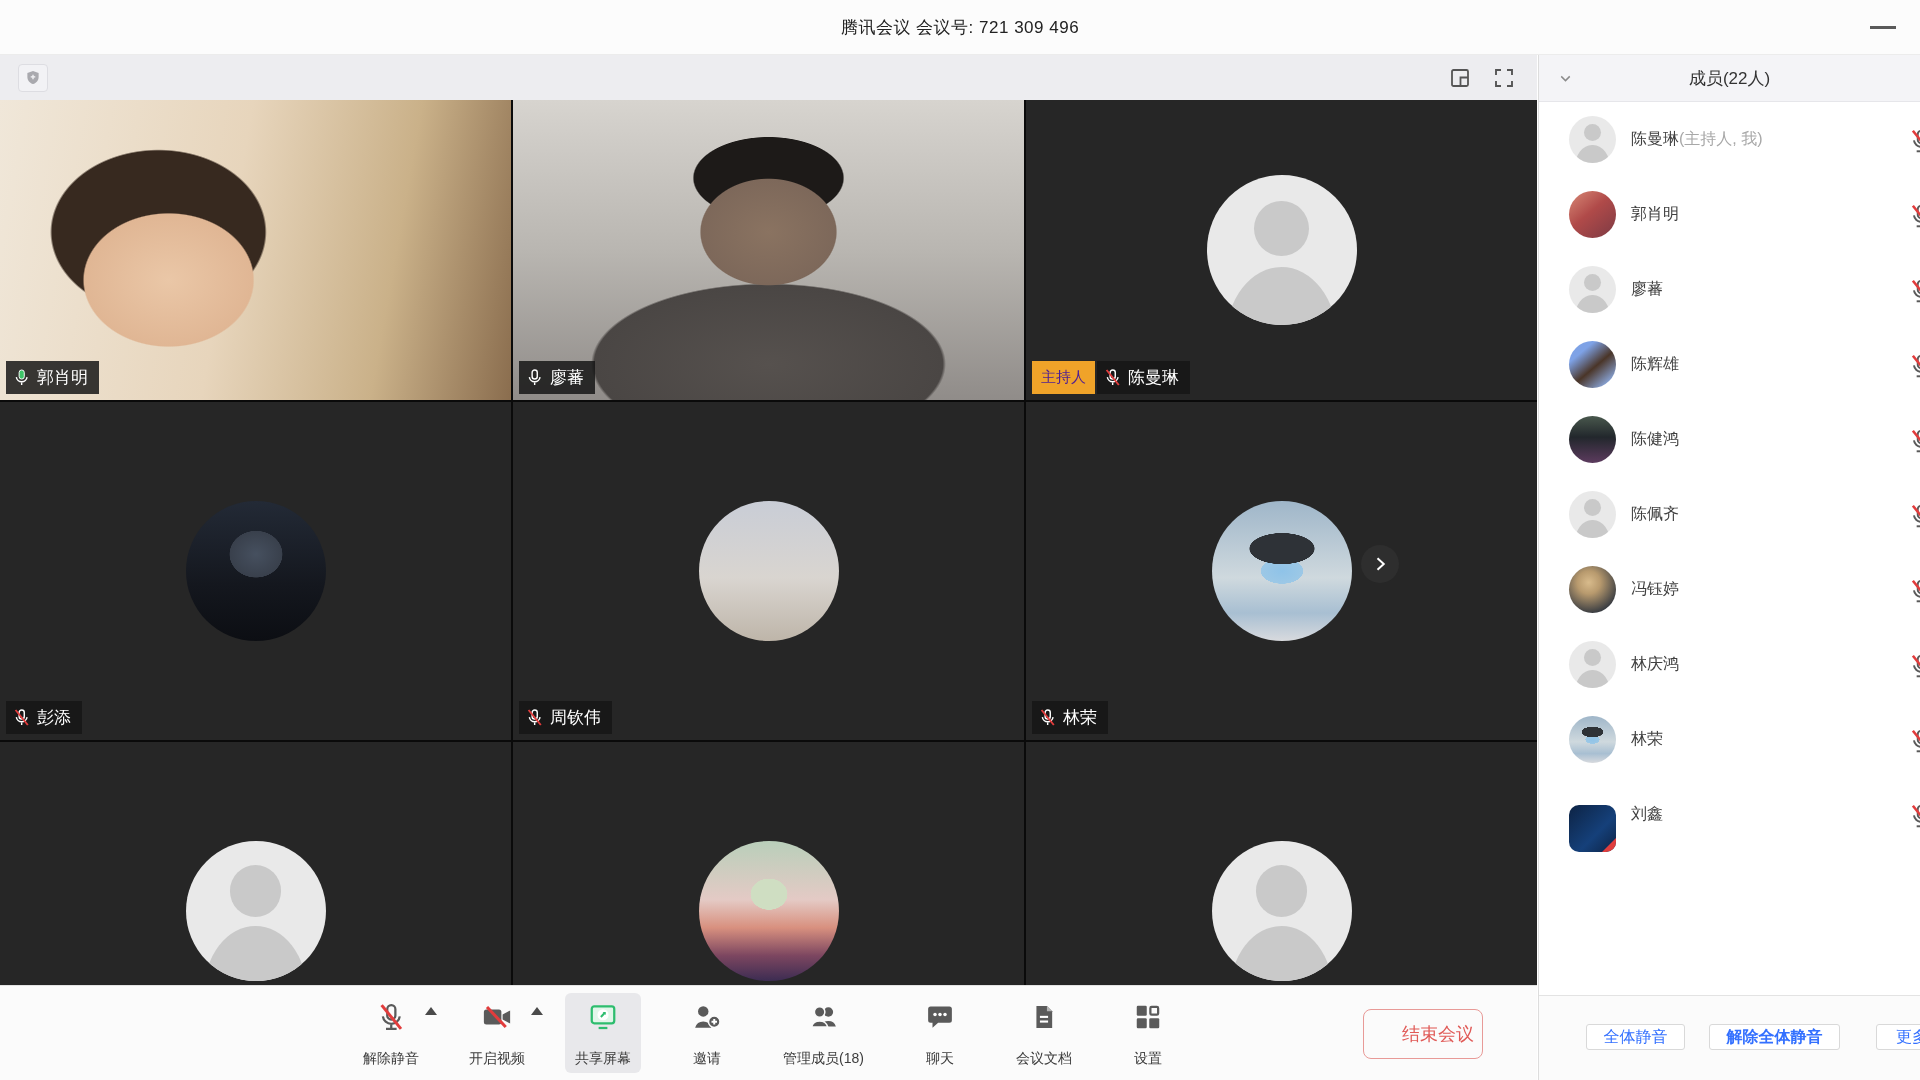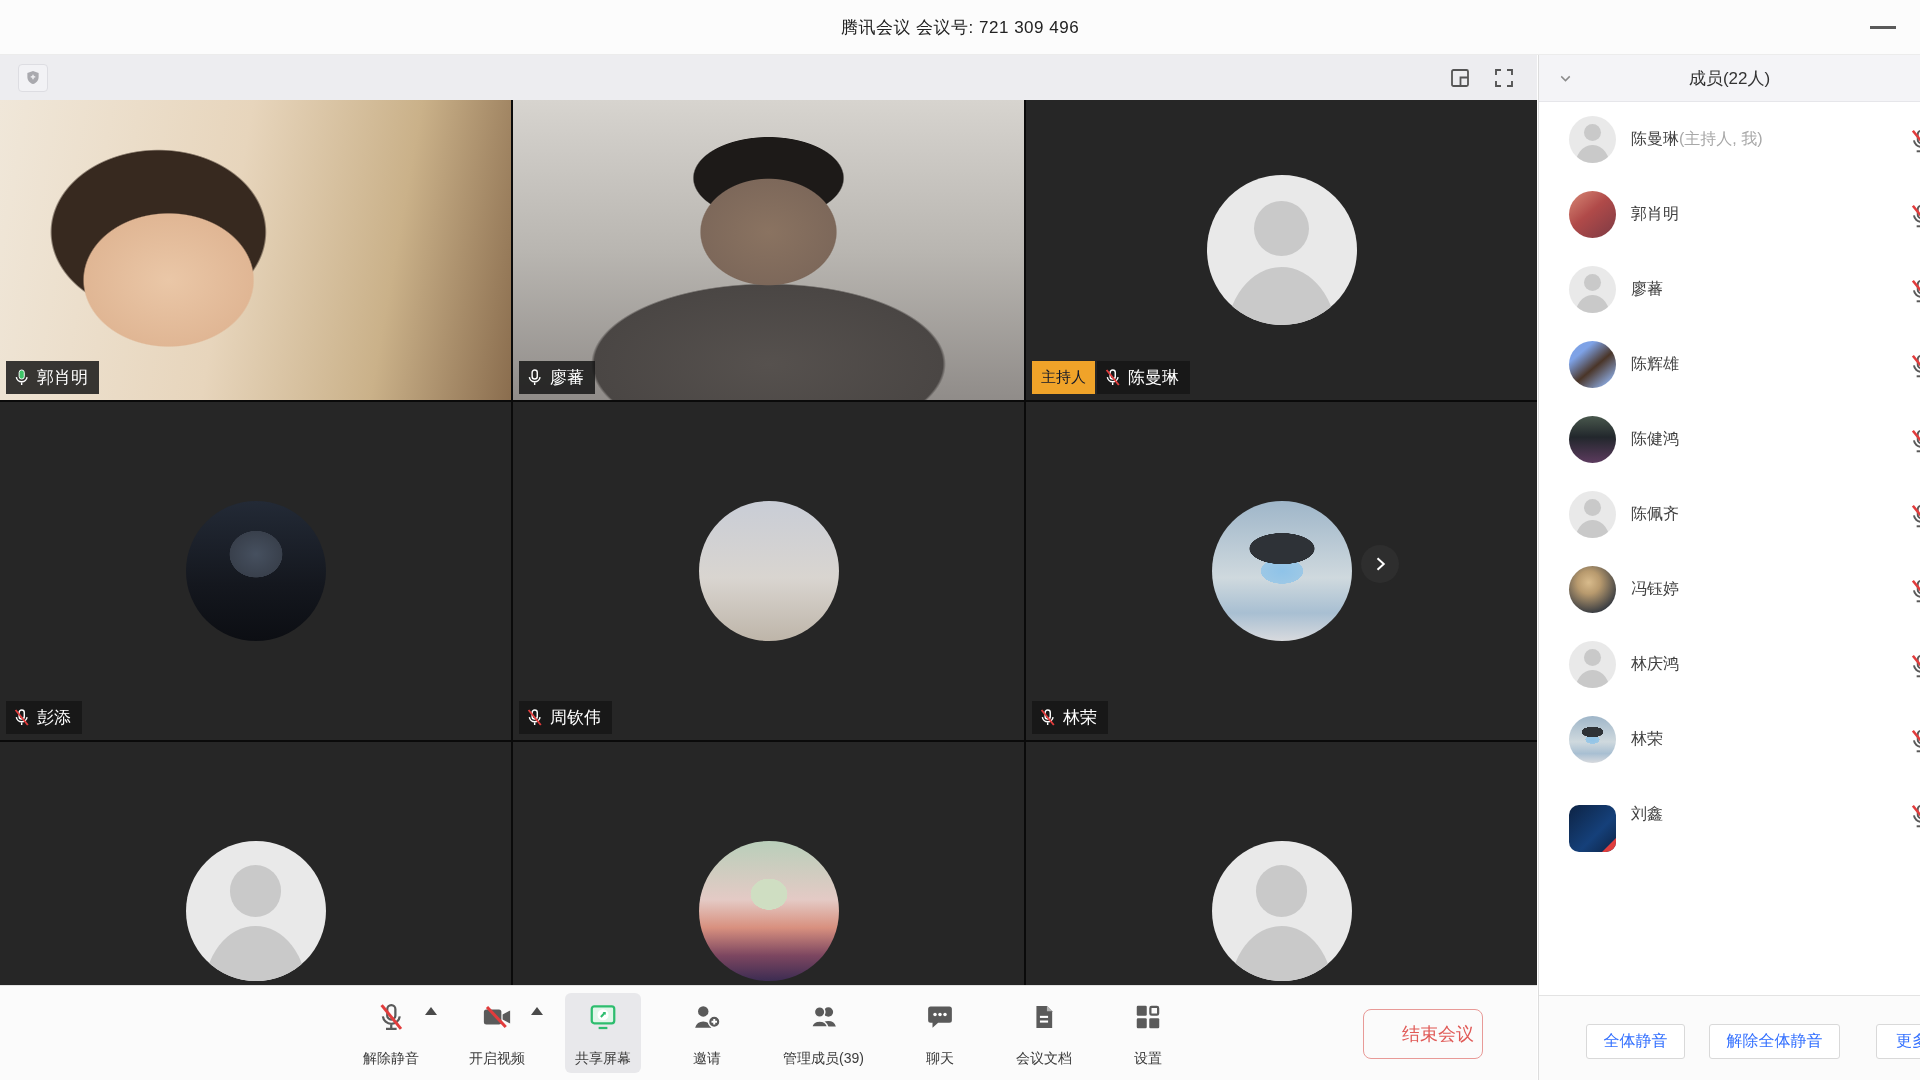--- a/index.html
+++ b/index.html
@@ -58,21 +58,21 @@
   .photo-linrong{background:
     radial-gradient(ellipse 46% 22% at 50% 34%, #2e3237 0%, #2e3237 50%, rgba(0,0,0,0) 51%),
     radial-gradient(ellipse 30% 18% at 50% 50%, #8fc3e8 0%, #9cc8e6 50%, rgba(0,0,0,0) 51%),
     linear-gradient(180deg,#9fb6c9 0%,#cfd9de 55%,#a8bfd2 80%,#d8dade 100%);}
   .photo-grad{background:
     radial-gradient(ellipse 26% 22% at 50% 38%, #cfdec2 0%, #cfdec2 50%, rgba(0,0,0,0) 51%),
     linear-gradient(180deg,#b9cfba 0%,#e4cac5 42%,#d8907f 62%,#7c4660 82%,#3c2c52 100%);}
 
   .name-tag{position:absolute;left:6px;bottom:6px;display:flex;align-items:stretch;
     font-size:17px;color:#fff;}
-  .host-badge{background:#f0a329;color:#0f172a;font-size:15px;display:flex;align-items:center;
+  .host-badge{background:#f0a329;color:#4c1d95;font-size:15px;display:flex;align-items:center;
     padding:0 9px;margin-right:2px;}
   .tag-main{background:rgba(22,22,22,.85);display:flex;align-items:center;gap:6px;padding:5px 11px 5px 6px;}
 
   .next-btn{position:absolute;left:1361px;top:445px;width:38px;height:38px;border-radius:50%;
     background:#2e2e2e;display:flex;align-items:center;justify-content:center;cursor:pointer;}
 
   
   .toolbar{position:absolute;left:0;top:930px;width:1537px;height:95px;background:#fbfbfb;
     border-top:1px solid #e3e3e3;display:flex;align-items:center;justify-content:center;gap:30px;}
   .tb-item{position:relative;display:flex;flex-direction:column;align-items:center;gap:16px;
@@ -102,21 +102,21 @@
   .photo-sb-chx{background:linear-gradient(140deg,#7ea2e6 25%,#4a3528 55%,#8fb0ea 90%);}
   .photo-sb-cjh{background:linear-gradient(180deg,#49584d 0%,#22272c 45%,#5c3b5e 100%);}
   .photo-sb-fyt{background:radial-gradient(circle at 42% 35%, #d8bb8c 0%, #b89a6e 28%, #3a3d42 75%);}
   .photo-sb-liuxin{border-radius:10px !important;position:relative;overflow:hidden;
     background:linear-gradient(135deg,#0d2344 0%,#15407a 60%,#0d2344 100%);}
   .photo-sb-liuxin::after{content:"";position:absolute;right:0;bottom:0;width:0;height:0;
     border-left:14px solid transparent;border-bottom:14px solid #e03e3e;}
 
   .sb-footer{position:absolute;left:0;bottom:0;width:382px;height:85px;background:#fbfbfb;
     border-top:1px solid #e3e3e3;}
-  .sb-btn{position:absolute;top:28px;height:35px;background:#fff;border:1px solid #d9d9d9;
+  .sb-btn{position:absolute;top:28px;height:26px;background:#fff;border:1px solid #d9d9d9;
     border-radius:3px;color:#3370ff;font-size:16px;cursor:pointer;font-family:inherit;white-space:nowrap;
     display:flex;align-items:center;justify-content:center;}
 </style>
 </head>
 <body>
 
 <svg width="0" height="0" style="position:absolute">
   <defs>
     <symbol id="i-mic-on" viewBox="0 0 24 24">
       <rect x="9" y="2.5" width="6.5" height="11.5" rx="3.2" fill="none" stroke="#fff" stroke-width="1.8"></rect>
@@ -365,21 +365,21 @@
         </span>
       <span class="tb-label">邀请</span>
     </div>
 
     <div class="tb-item">
       <span class="tb-ico">
           <svg width="32" height="30">
             <use href="#i-people"></use>
           </svg>
         </span>
-      <span class="tb-label">管理成员(39)</span>
+      <span class="tb-label">管理成员(18)</span>
     </div>
 
     <div class="tb-item">
       <span class="tb-ico">
           <svg width="30" height="30">
             <use href="#i-chat"></use>
           </svg>
         </span>
       <span class="tb-label">聊天</span>
     </div>
@@ -519,16 +519,16 @@
         </span>
       <span class="m-mic"><svg width="26" height="26">
             <use href="#i-mic-muted-gray"></use>
           </svg></span>
     </div>
 
   </div>
 
   <div class="sb-footer">
     <button class="sb-btn" style="left:47px;width:99px;">全体静音</button>
-    <button class="sb-btn" style="left:170px;width:131px;">解除全体静音</button>
+    <button class="sb-btn" style="left:170px;width:131px;font-weight:bold;">解除全体静音</button>
     <button class="sb-btn" style="left:337px;width:72px;">更多</button>
   </div>
 </div>
 
 </body></html>

